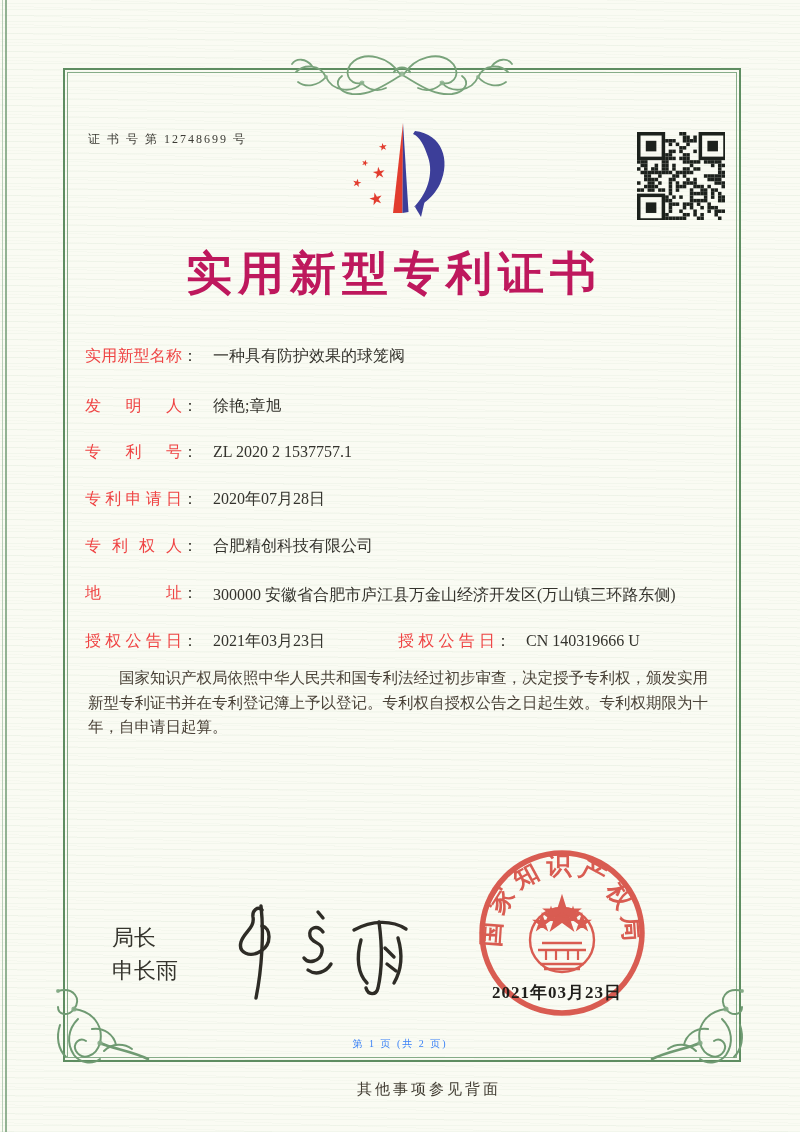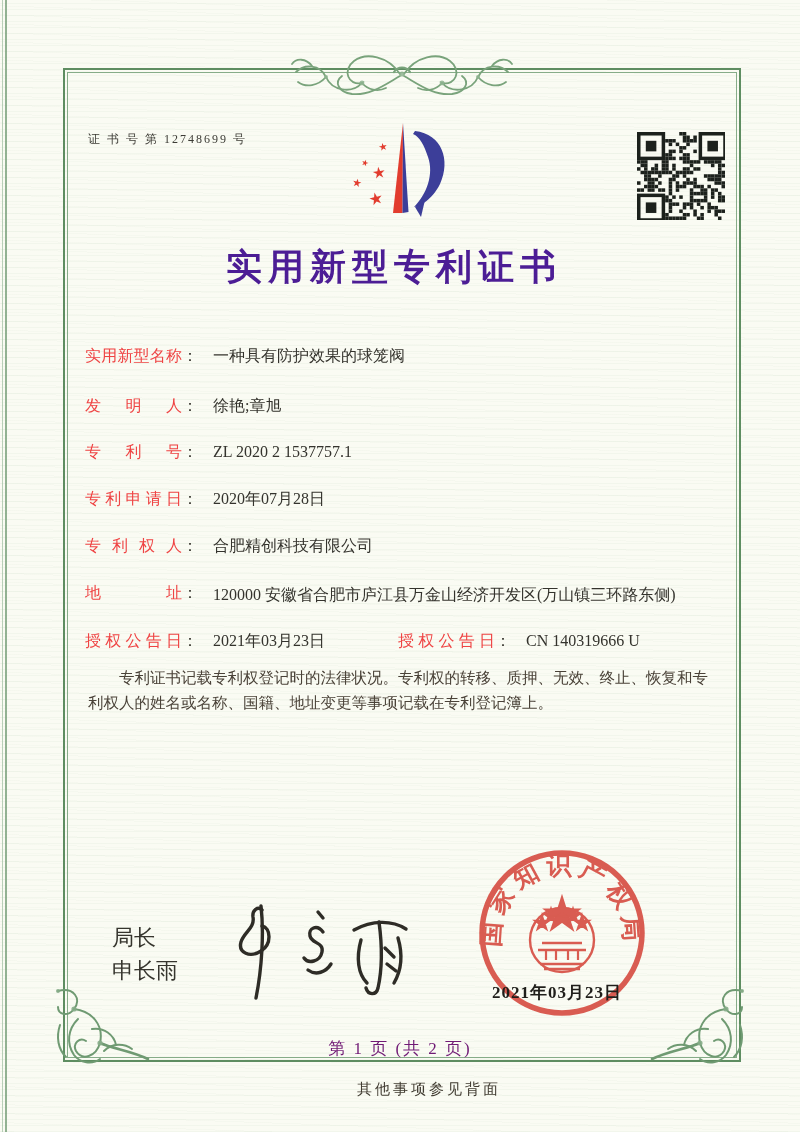--- a/index.html
+++ b/index.html
@@ -15,35 +15,35 @@
   .edge-line{position:absolute;top:0;bottom:0;width:2px;background:#6f9a72;opacity:.75;}
   .edge-line.thin{width:1px;background:#a3c2a4;}
   
   .frame{position:absolute;left:63px;top:68px;width:674px;height:990px;border:2px solid #5e8d61;}
   .frame-inner{position:absolute;inset:2px;border:1px solid #86ac88;}
   .orn{position:absolute;pointer-events:none;}
   .cert-no{position:absolute;left:88px;top:131px;font-size:12px;letter-spacing:2px;color:#3c3b35;}
   .logo{position:absolute;left:332px;top:110px;}
   .qr{position:absolute;left:637px;top:132px;}
   .title{position:absolute;left:0;top:243px;width:788px;text-align:center;
-         font-size:36px;font-weight:700;letter-spacing:6px;color:#4c1d95;}
+         font-size:46px;font-weight:700;letter-spacing:6px;color:#be185d;}
   .fields{position:absolute;left:85px;top:346px;width:640px;font-size:16px;}
   .frow{position:absolute;left:0;white-space:nowrap;}
   .flabel{display:inline-block;width:97px;text-align:justify;text-align-last:justify;color:#ef4444;}
   .colon{color:#3b3a32;}
   .fvalue{margin-left:15px;color:#34332d;}
   .fvalue.wrap{display:inline-block;vertical-align:top;width:500px;white-space:normal;line-height:24px;}
   .grant2{position:absolute;left:313px;top:0;}
   .body-text{position:absolute;left:88px;top:666px;width:630px;font-size:15.5px;line-height:24.5px;color:#4a4238;}
   .body-text p{margin:0;text-indent:2em;}
   .officer{position:absolute;left:112px;top:921px;font-size:22px;color:#36352e;line-height:33px;}
   .signature{position:absolute;left:228px;top:898px;}
   .seal{position:absolute;left:472px;top:843px;}
   .seal-date{position:absolute;left:492px;top:981px;font-size:17px;font-weight:600;letter-spacing:1px;color:#1f1e1a;}
-  .page-ind{position:absolute;left:0;top:1037px;width:800px;text-align:center;font-size:17px;letter-spacing:2px;color:#701a75;}
+  .page-ind{position:absolute;left:0;top:1037px;width:800px;text-align:center;font-size:10px;letter-spacing:2px;color:#3b82f6;}
   .footer-note{position:absolute;left:0;top:1080px;width:800px;text-align:center;font-size:15px;letter-spacing:3px;color:#403b31;margin-left:29px;}
 </style>
 </head>
 <body>
 
 <div class="edge-line thin" style="left:2px"></div>
 <div class="edge-line" style="left:5px"></div>
 
 <div class="frame">
   <div class="frame-inner"></div>
@@ -358,34 +358,34 @@
   <div class="frow" style="top:96px">
     <span class="flabel">专利号</span><span class="colon">：</span><span class="fvalue">ZL 2020 2 1537757.1</span>
   </div>
   <div class="frow" style="top:143px">
     <span class="flabel">专利申请日</span><span class="colon">：</span><span class="fvalue">2020年07月28日</span>
   </div>
   <div class="frow" style="top:190px">
     <span class="flabel">专利权人</span><span class="colon">：</span><span class="fvalue">合肥精创科技有限公司</span>
   </div>
   <div class="frow" style="top:237px">
-    <span class="flabel">地址</span><span class="colon">：</span><span class="fvalue wrap">120000 安徽省合肥市庐江县万金山经济开发区(万山镇三环路东侧)</span>
+    <span class="flabel">地址</span><span class="colon">：</span><span class="fvalue wrap">300000 安徽省合肥市庐江县万金山经济开发区(万山镇三环路东侧)</span>
   </div>
   <div class="frow" style="top:285px">
     <span>
       <span class="flabel">授权公告日</span><span class="colon">：</span><span class="fvalue">2021年03月23日</span>
     </span>
     <span class="grant2">
       <span class="flabel">授权公告日</span><span class="colon">：</span><span class="fvalue">CN 140319666 U</span>
     </span>
   </div>
 </div>
 
 <div class="body-text">
-  <p>专利证书记载专利权登记时的法律状况。专利权的转移、质押、无效、终止、恢复和专利权人的姓名或名称、国籍、地址变更等事项记载在专利登记簿上。</p>
+  <p>国家知识产权局依照中华人民共和国专利法经过初步审查，决定授予专利权，颁发实用新型专利证书并在专利登记簿上予以登记。专利权自授权公告之日起生效。专利权期限为十年，自申请日起算。</p>
 </div>
 
 <div class="officer">
   <div>局长</div>
   <div>申长雨</div>
 </div>
 
 <svg class="signature" width="190" height="105" viewBox="0 0 190 105">
   <g stroke="#2e2c26" fill="none" stroke-width="3.4" stroke-linecap="round" stroke-linejoin="round">
     <path d="M34,12 C30,8 24,12 25,19 C27,30 16,34 13,44 C10,55 22,60 33,53 C44,46 43,30 34,28"></path>

